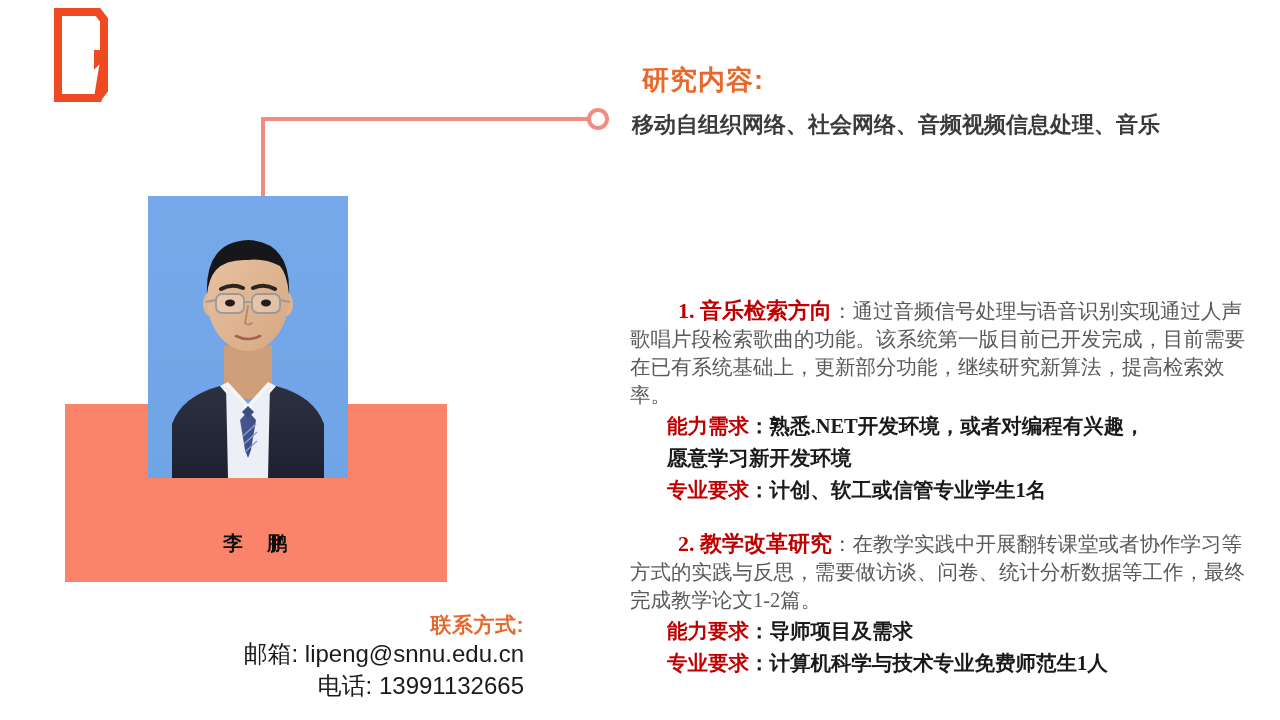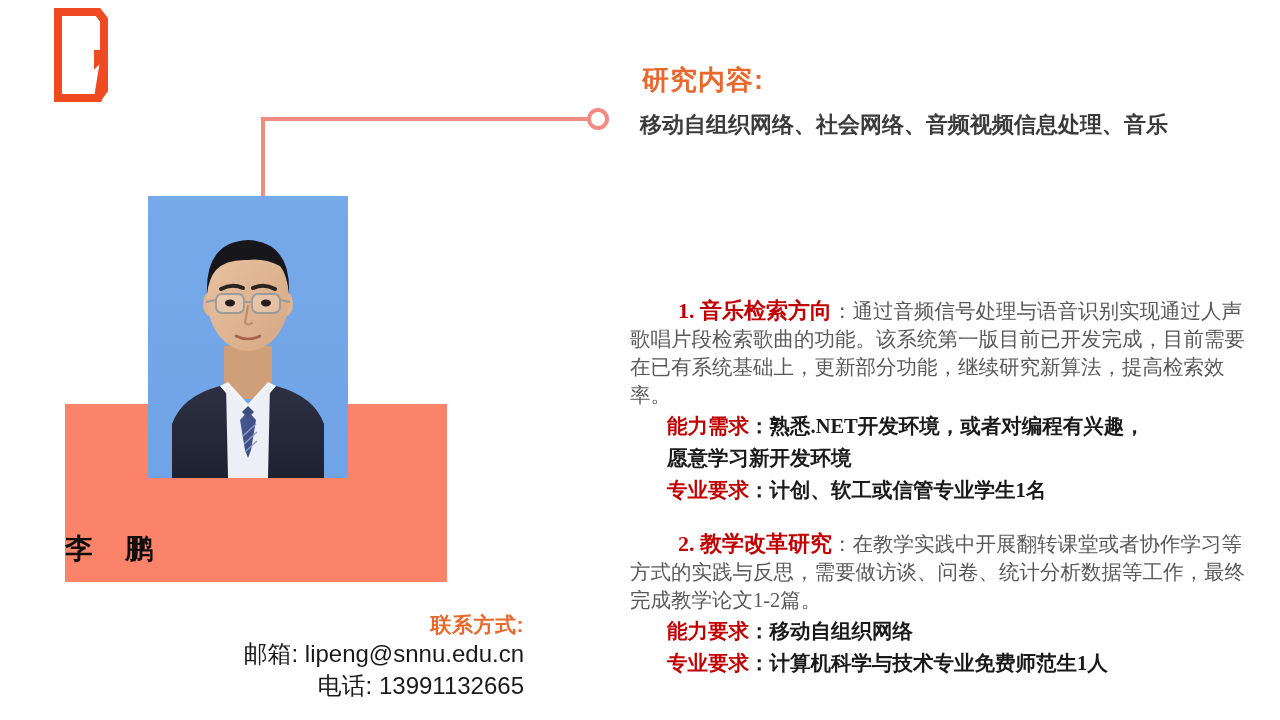--- a/index.html
+++ b/index.html
@@ -58,21 +58,22 @@
     top: 404px;
     width: 382px;
     height: 178px;
     background: #FB8369;
   }
   .person-name {
     position: absolute;
     left: 65px;
     top: 530px;
     width: 382px;
-    font-size: 28px;
+    text-align: center;
+    font-size: 20px;
     font-weight: bold;
     color: #0d0d0d;
     letter-spacing: 2px;
     font-family: "Liberation Sans", "DejaVu Sans", sans-serif;
   }
   .portrait {
     position: absolute;
     left: 148px;
     top: 196px;
     width: 200px;
@@ -120,21 +121,21 @@
     color: #E8672B;
     letter-spacing: 1px;
     margin: 0 0 10px 22px;
     font-family: "Liberation Sans", "DejaVu Sans", sans-serif;
   }
   .research-body {
     font-size: 22px;
     font-weight: bold;
     color: #3b3b3b;
     line-height: 33px;
-    margin: 0 0 0 20px;
+    margin: 0 0 0 12px;
     font-family: "Liberation Sans", "DejaVu Sans", sans-serif;
   }
   .research-body .red { color: #C00000; }
   .research-body .dred { color: #A31515; }
 
   .section {
     margin-left: 10px;
     font-family: "Liberation Serif", "DejaVu Serif", serif;
   }
   .sec-para {
@@ -267,18 +268,18 @@
 
     <div class="section" id="sec1">
       <p class="sec-para"><span class="sec-title">1. </span><span class="sec-title">音乐检索方向</span><span>：</span><span>通过音频信号处理与语音识别实现通过人声歌唱片段检索歌曲的功能。该系统第一版目前已开发完成，目前需要在已有系统基础上，更新部分功能，继续研究新算法，提高检索效率。</span></p>
       <p class="req-line"><span class="req-label">能力需求</span><span>：</span><span>熟悉.NET开发环境，或者对编程有兴趣，</span></p>
       <p class="req-line req-cont">愿意学习新开发环境</p>
       <p class="req-line"><span class="req-label">专业要求</span><span>：</span><span>计创、软工或信管专业学生1名</span></p>
     </div>
 
     <div class="section" id="sec2">
       <p class="sec-para"><span class="sec-title">2. </span><span class="sec-title">教学改革研究</span><span>：</span><span>在教学实践中开展翻转课堂或者协作学习等方式的实践与反思，需要做访谈、问卷、统计分析数据等工作，最终完成教学论文1-2篇。</span></p>
-      <p class="req-line"><span class="req-label">能力要求</span><span>：</span><span>移动自组织网络</span></p>
+      <p class="req-line"><span class="req-label">能力要求</span><span>：</span><span>导师项目及需求</span></p>
       <p class="req-line"><span class="req-label">专业要求</span><span>：</span><span>计算机科学与技术专业免费师范生1人</span></p>
     </div>
 
   </div>
 </div>
 
 </body></html>

